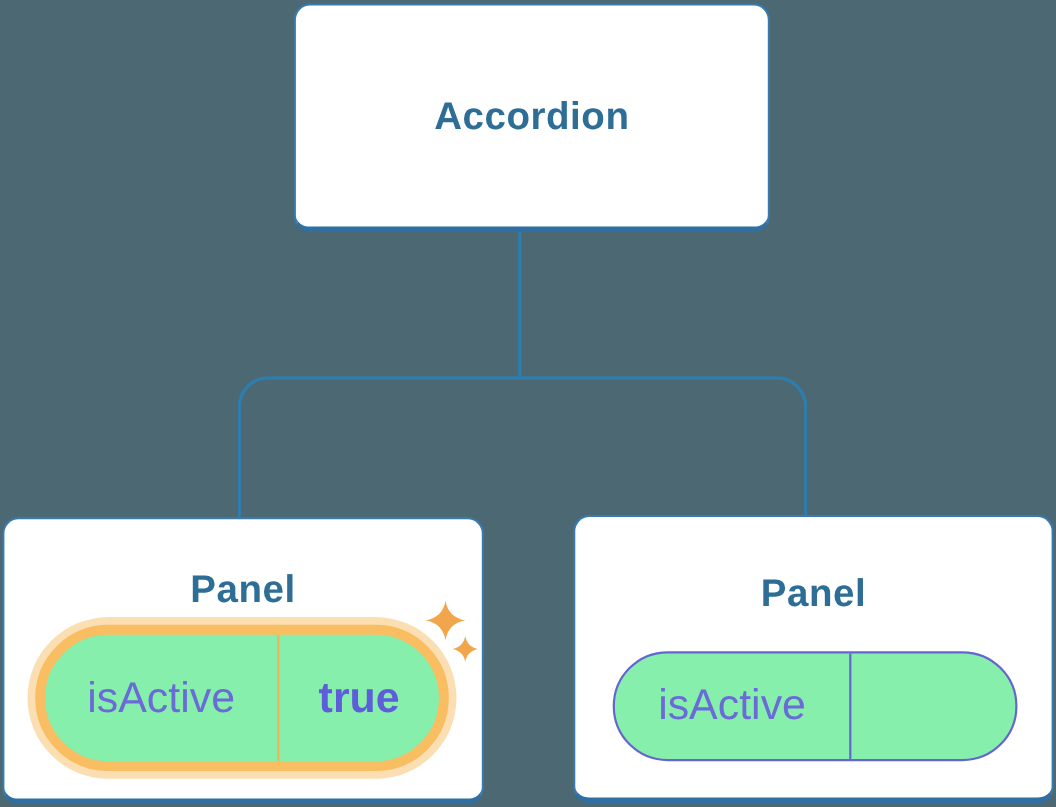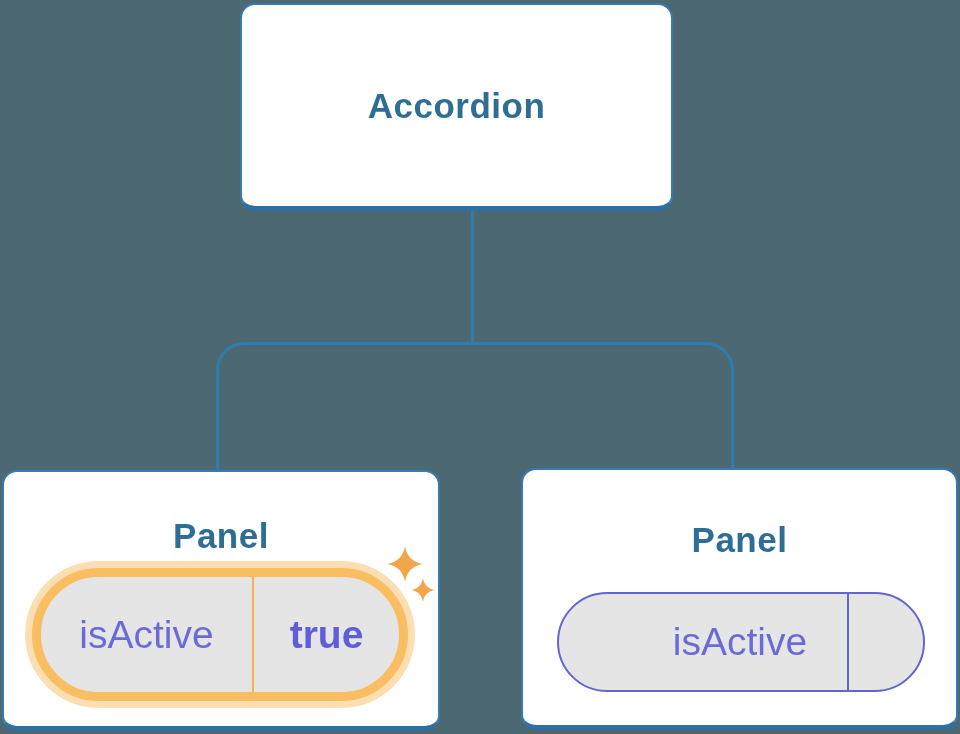--- a/index.html
+++ b/index.html
@@ -21,21 +21,21 @@
     box-sizing:border-box;
   }
   .card-title{
     color:#2E6E96;
     font-size:35px;
     font-weight:600;
     text-align:center;
     letter-spacing:.5px;
   }
   .root-card{
-    left:240px;top:3px;width:433px;height:208px;
+    left:267px;top:3px;width:433px;height:208px;
     display:flex;align-items:center;justify-content:center;
   }
   .panel-card-left{left:2px;top:470px;width:438px;height:261px;}
   .panel-card-right{left:521px;top:468px;width:437px;height:262px;}
   .panel-title-left{position:absolute;left:0;right:0;top:44px;}
   .panel-title-right{position:absolute;left:0;right:0;top:50px;}
 
   
   .stem{
     position:absolute;left:471px;top:211px;width:3px;height:132px;
@@ -44,25 +44,24 @@
   .branch{
     position:absolute;left:216px;top:342px;width:518px;height:128px;
     border:3px solid #2E7DAF;border-bottom:none;
     border-radius:28px 28px 0 0;
     box-sizing:border-box;
   }
 
   
   .pill{
     position:absolute;
-    background:#e5e5e5;
+    background:#86efac;
     display:flex;align-items:stretch;
     box-sizing:border-box;
     border-radius:999px;
-    justify-content:center;
   }
   .pill-active{
     left:28px;top:96px;width:376px;height:133px;
     border:9px solid #F9BD62;
     box-shadow:0 0 0 7px #FBDFB2;
   }
   .pill-inactive{
     left:34px;top:122px;width:368px;height:100px;
     border:2px solid #6565CF;
   }

